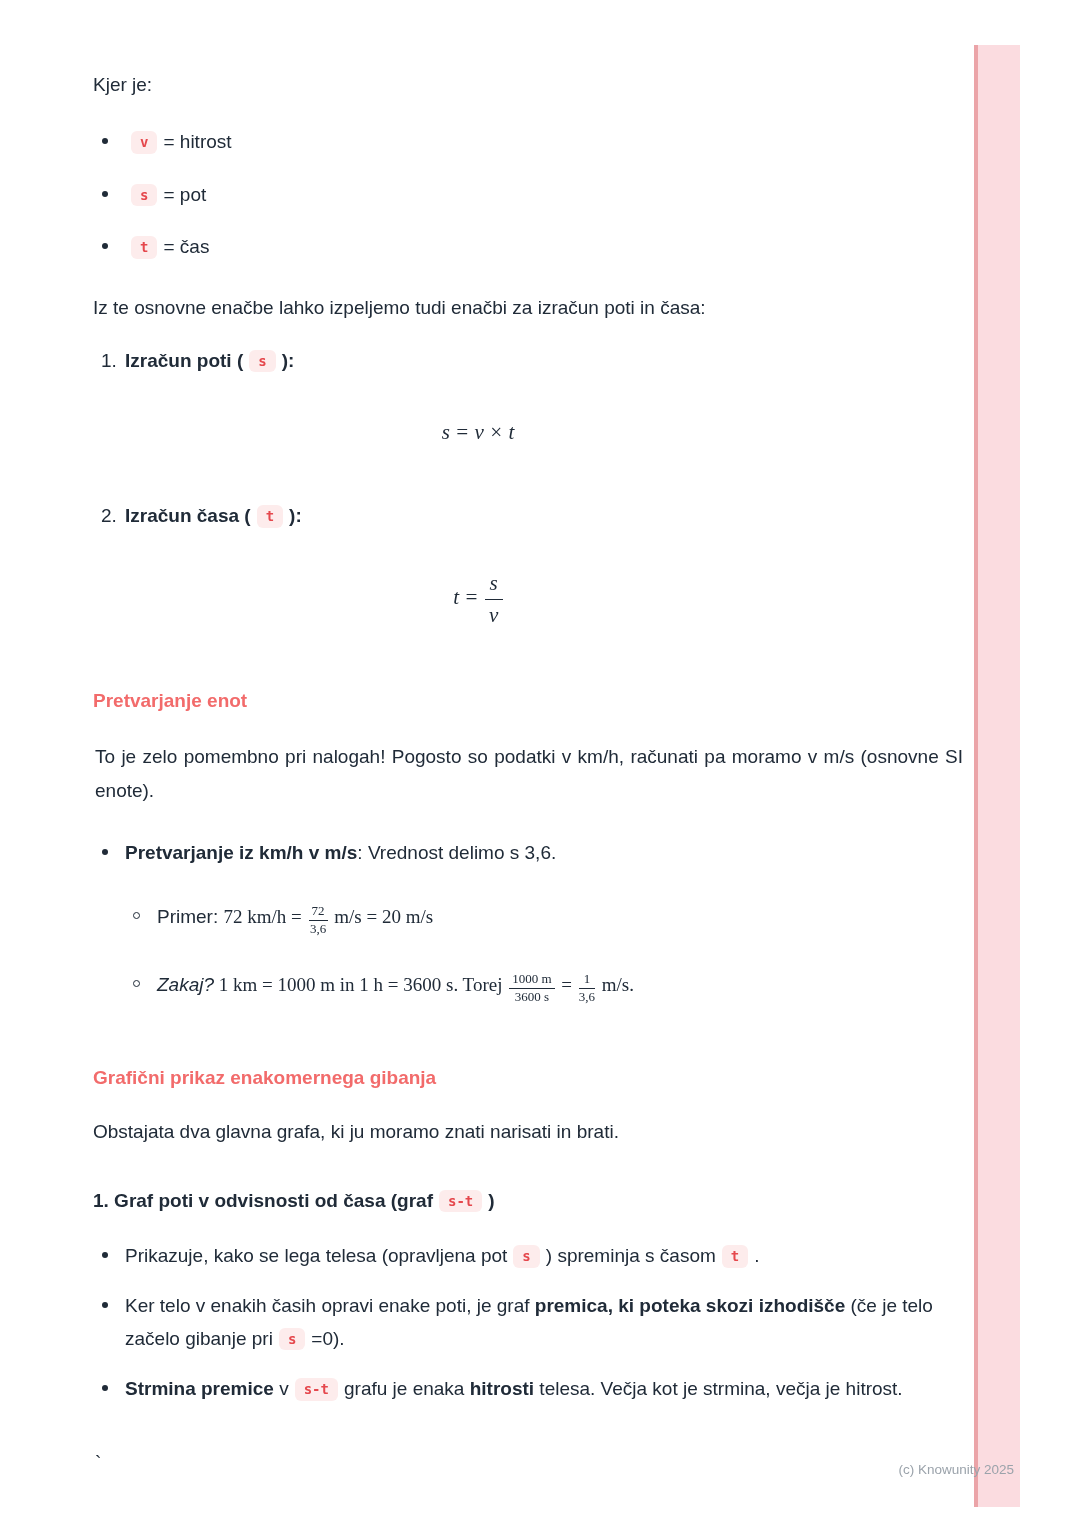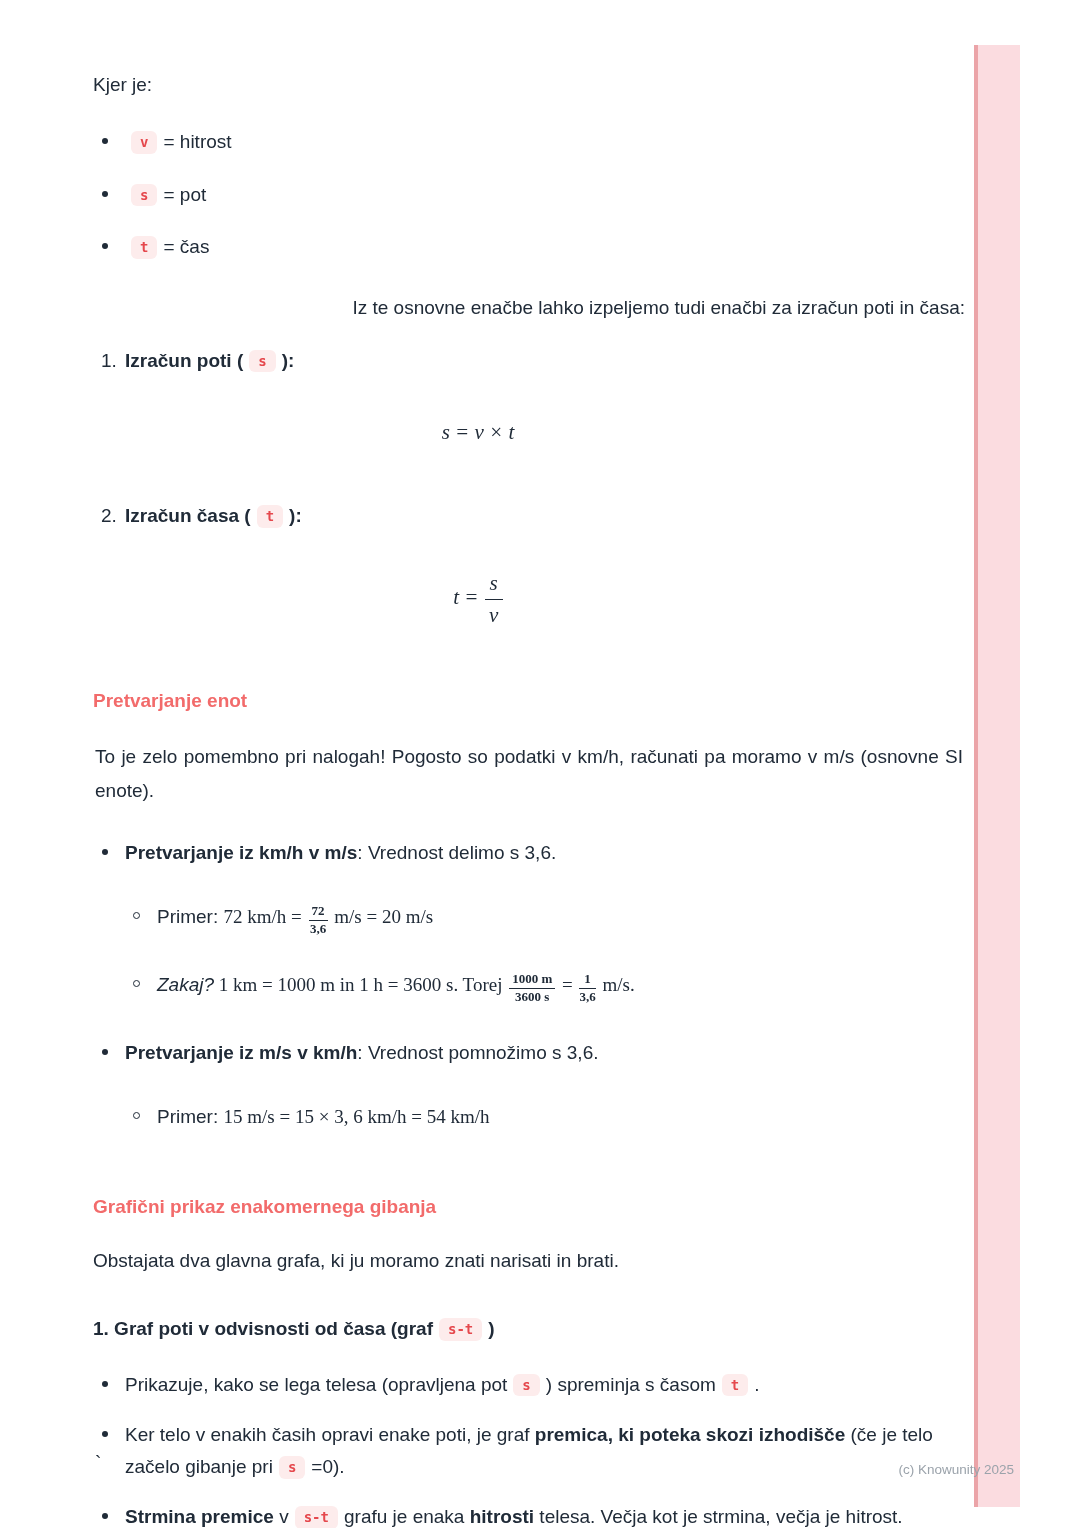--- a/index.html
+++ b/index.html
@@ -23,21 +23,21 @@
     position:absolute;left:974px;top:45px;width:46px;height:1462px;
     background:var(--stripe-bg);
     border-left:4px solid var(--stripe-border);
     z-index:0;
   }
   .content{
     position:absolute;left:93px;top:50px;width:872px;z-index:1;
   }
   p{margin:0;}
   .plain{line-height:1.6;margin:20px 0 26px;}
-  .lead{line-height:1.6;margin:30px 0 14px;text-align:right;}
+  .lead{line-height:1.6;margin:30px 0 14px;}
   .just{text-align:justify;line-height:1.75;margin:26px 2px 30px;}
   .badge{
     display:inline-block;
     font-family:"DejaVu Sans Mono","Liberation Mono",monospace;
     font-size:14px;font-weight:bold;font-style:normal;
     color:var(--badge-text);background:var(--badge-bg);
     border-radius:6px;padding:3px 9px;margin:0 6px;
     position:relative;top:-1px;line-height:1.2;
   }
   ul{list-style:none;margin:0;padding:0;}
@@ -67,21 +67,21 @@
     margin:44px 0 56px;
   }
   .formula2{margin:40px 0 28px;}
   .math{font-family:"Liberation Serif",serif;font-style:normal;}
   .dfrac{display:inline-block;text-align:center;vertical-align:middle;margin-left:6px;}
   .dfrac .fnum{display:block;border-bottom:1.3px solid currentColor;padding:0 5px 3px;}
   .dfrac .fden{display:block;padding-top:3px;}
   .ifrac{
     display:inline-block;text-align:center;vertical-align:-10px;
     font-size:13px;line-height:1.15;margin:0 2px;
-    font-family:"Liberation Serif",serif;font-style:normal;font-weight:bold;
+    font-family:"Liberation Serif",serif;font-style:normal;
   }
   .ifrac .fnum{display:block;border-bottom:1px solid currentColor;padding:0 3px 1px;}
   .ifrac .fden{display:block;padding-top:1px;}
   .b{font-weight:700;}
   .i{font-style:italic;}
   .footer-credit{
     position:absolute;top:1462px;right:66px;z-index:2;
     font-size:13.5px;color:var(--footer-text);
   }
   .stray{position:absolute;top:1452px;left:95px;font-size:19px;z-index:2;}
@@ -136,28 +136,20 @@
       <span class="b">Pretvarjanje iz km/h v m/s</span><span>: Vrednost delimo s 3,6.</span>
       <ul class="subs">
         <li>
           <span>Primer: </span><span class="math">72 km/h = </span><span class="ifrac"><span class="fnum">72</span><span class="fden">3,6</span></span><span class="math"> m/s = 20 m/s</span>
         </li>
         <li>
           <span class="i">Zakaj?</span><span class="math"> 1 km = 1000 m in 1 h = 3600 s. Torej </span><span class="ifrac"><span class="fnum">1000 m</span><span class="fden">3600 s</span></span><span class="math"> = </span><span class="ifrac"><span class="fnum">1</span><span class="fden">3,6</span></span><span class="math"> m/s.</span>
         </li>
       </ul>
     </li>
-    <li>
-      <span class="b">Pretvarjanje iz m/s v km/h</span><span>: Vrednost pomnožimo s 3,6.</span>
-      <ul class="subs">
-        <li>
-          <span>Primer: </span><span class="math">15 m/s = 15 × 3, 6 km/h = 54 km/h</span>
-        </li>
-      </ul>
-    </li>
   </ul>
 
   <h2>Grafični prikaz enakomernega gibanja</h2>
 
   <p class="plain">Obstajata dva glavna grafa, ki ju moramo znati narisati in brati.</p>
 
   <p class="subhead">
     <span>1. Graf poti v odvisnosti od časa (graf</span><code class="badge">s-t</code><span>)</span>
   </p>
 

